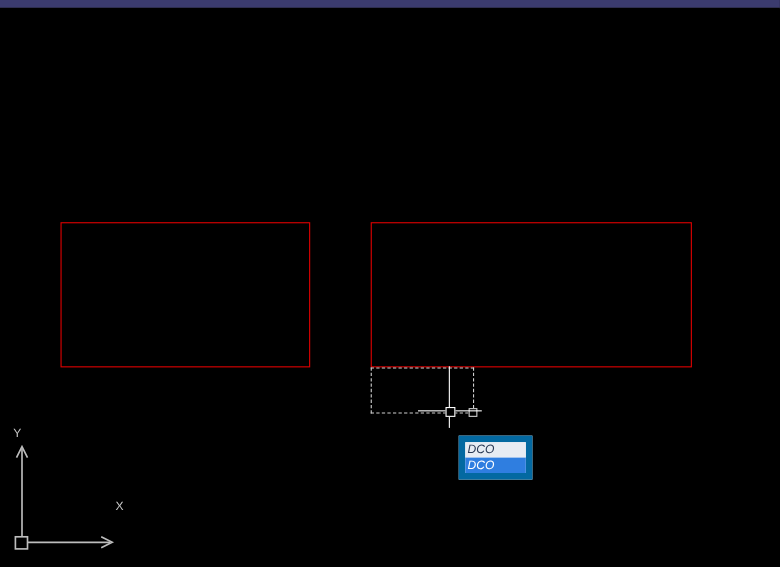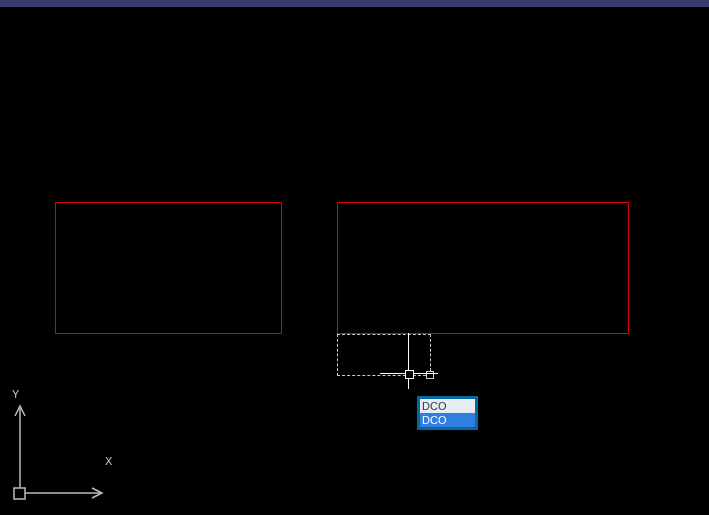--- a/index.html
+++ b/index.html
@@ -66,23 +66,24 @@
     width: 7px; height: 7px;
     border: 1px solid #fff;
     background: #000;
   }
 
   
   .cmd-popup {
     position: absolute;
     left: 417px; top: 389px;
     width: 55px;
-    border: 3px solid #0369a1;
+    border: 6px solid #0369a1;
     background: #fff;
     box-shadow: 0 0 0 1px rgba(0,0,0,0.3);
+    font-style: italic;
   }
   .cmd-input {
     padding: 1px 2px;
     background: #e7ecf3;
     color: #2b3a55;
     white-space: nowrap;
   }
   .cmd-option {
     padding: 1px 2px;
     white-space: nowrap;

